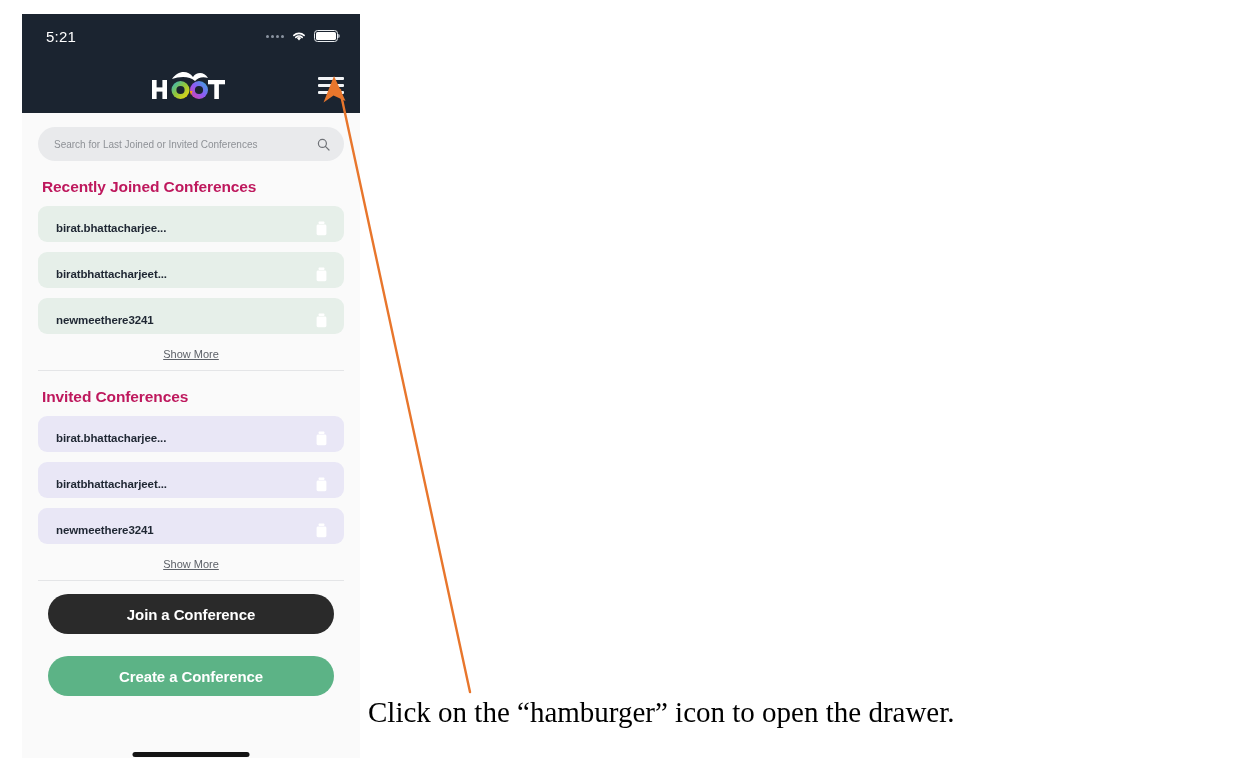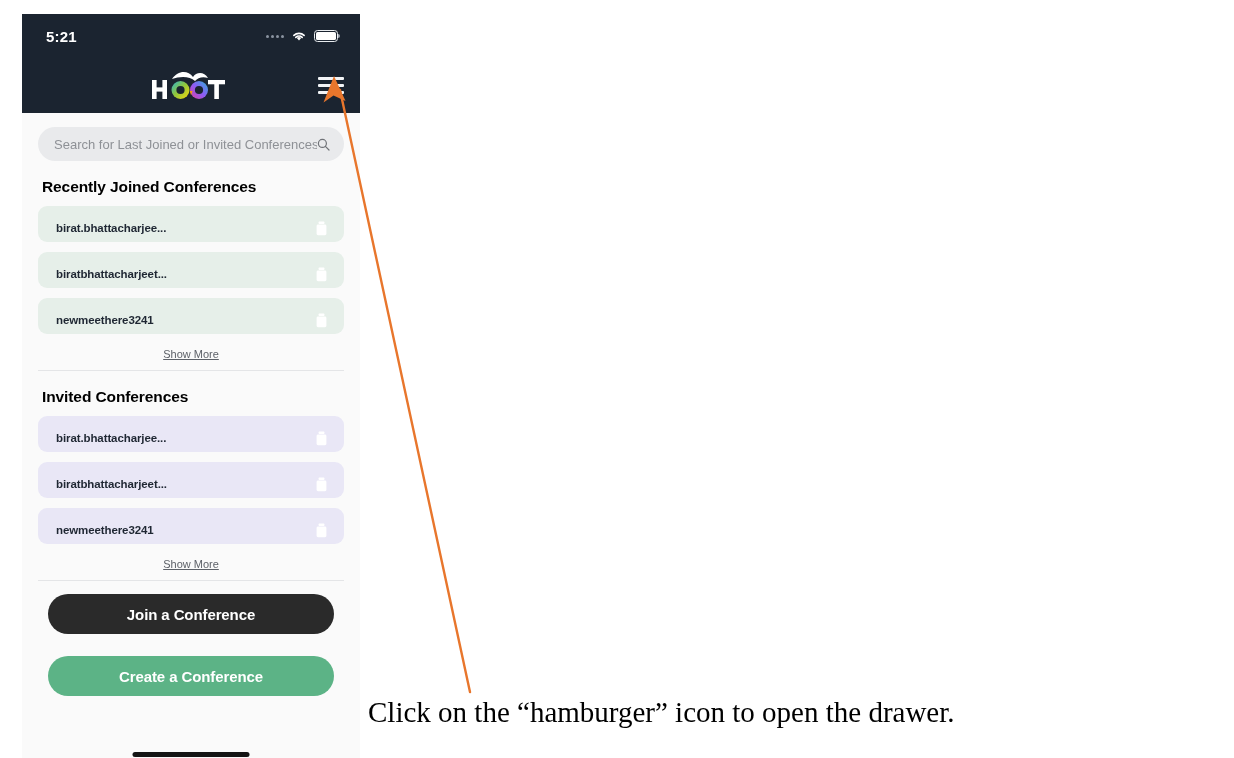--- a/index.html
+++ b/index.html
@@ -32,21 +32,21 @@
     background: #1b2430;
     display: flex;
     align-items: center;
     justify-content: space-between;
     padding: 0 22px 0 24px;
     box-sizing: border-box;
   }
   .status-time {
     color: #ffffff;
     font-size: 15px;
-    font-weight: bold;
+    font-weight: normal;
     letter-spacing: 0.2px;
   }
   .status-right {
     display: flex;
     align-items: center;
     gap: 7px;
   }
   .signal-dots {
     display: flex;
     gap: 2px;
@@ -140,30 +140,30 @@
     background: #e9eaec;
     border-radius: 17px;
     display: flex;
     align-items: center;
     padding: 0 14px 0 16px;
     box-sizing: border-box;
   }
   .search-placeholder {
     flex: 1;
     color: #8e9196;
-    font-size: 13px;
+    font-size: 10px;
     white-space: nowrap;
     overflow: hidden;
   }
   .search-icon svg { display: block; }
 
   .section-title {
     font-size: 15.5px;
     font-weight: bold;
-    color: #000000;
+    color: #be185d;
     margin: 17px 0 10px 4px;
     letter-spacing: -0.1px;
   }
 
   .conf-row {
     height: 36px;
     border-radius: 9px;
     display: flex;
     align-items: center;
     justify-content: space-between;

